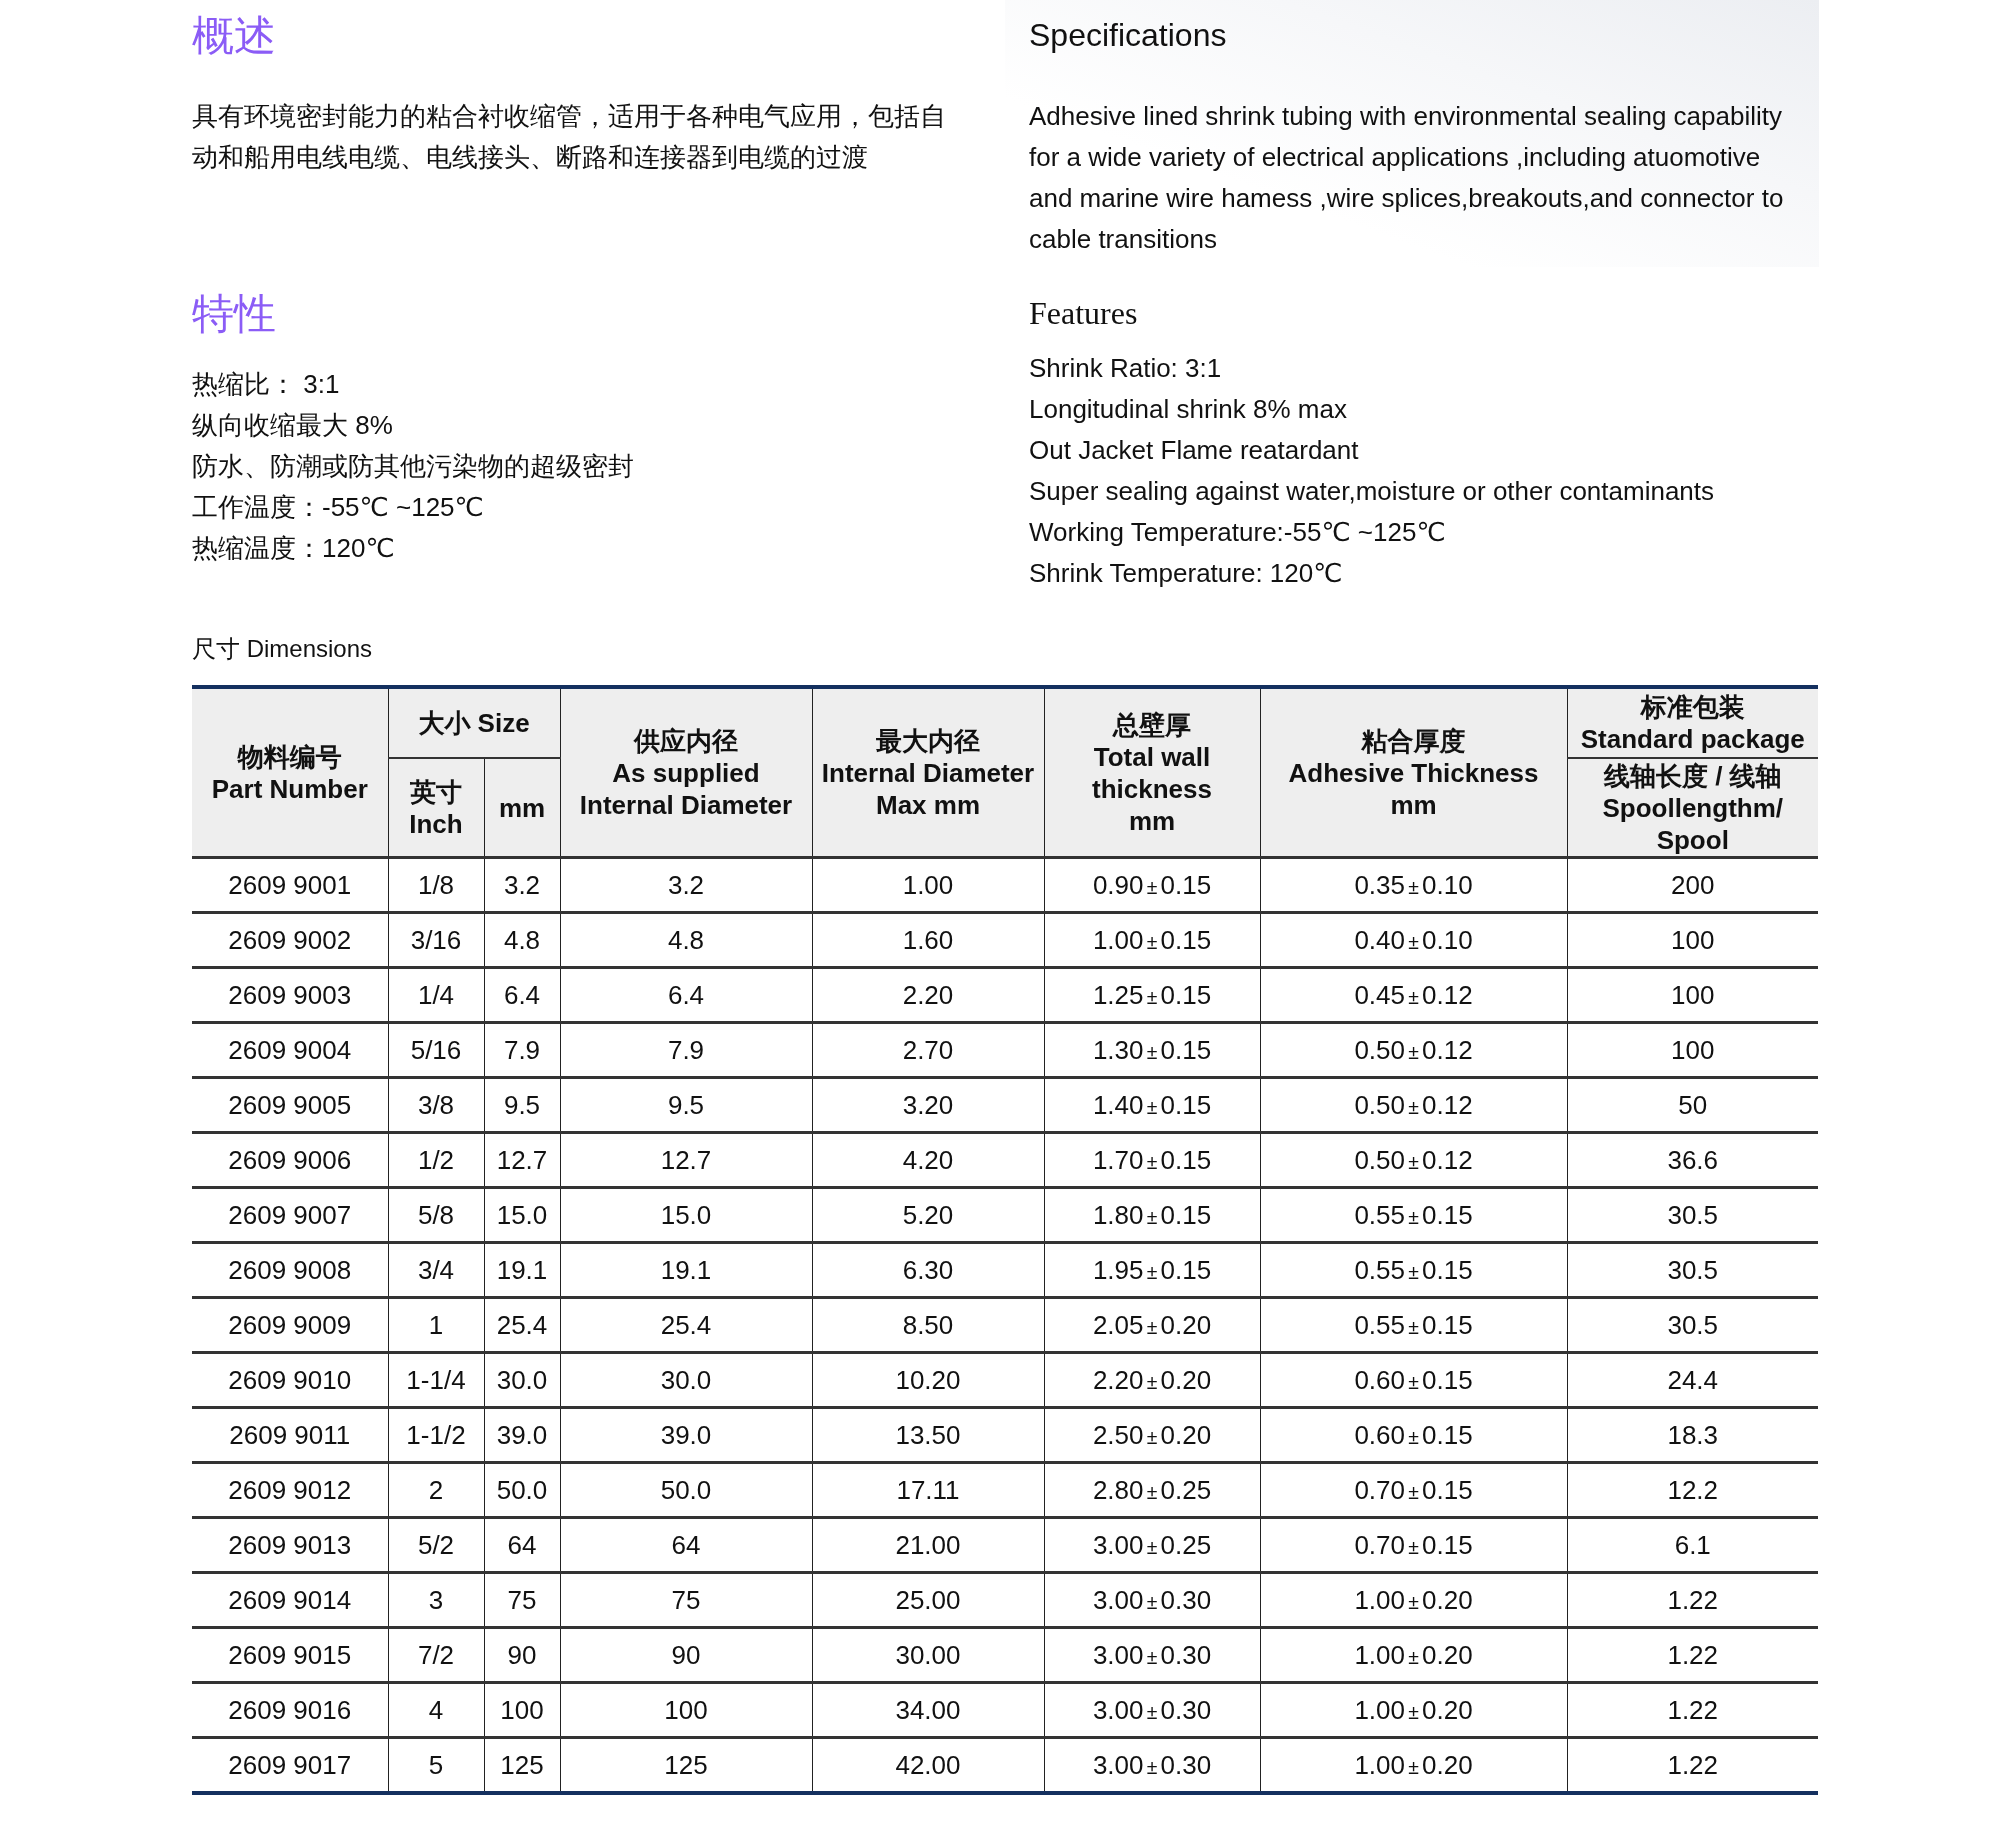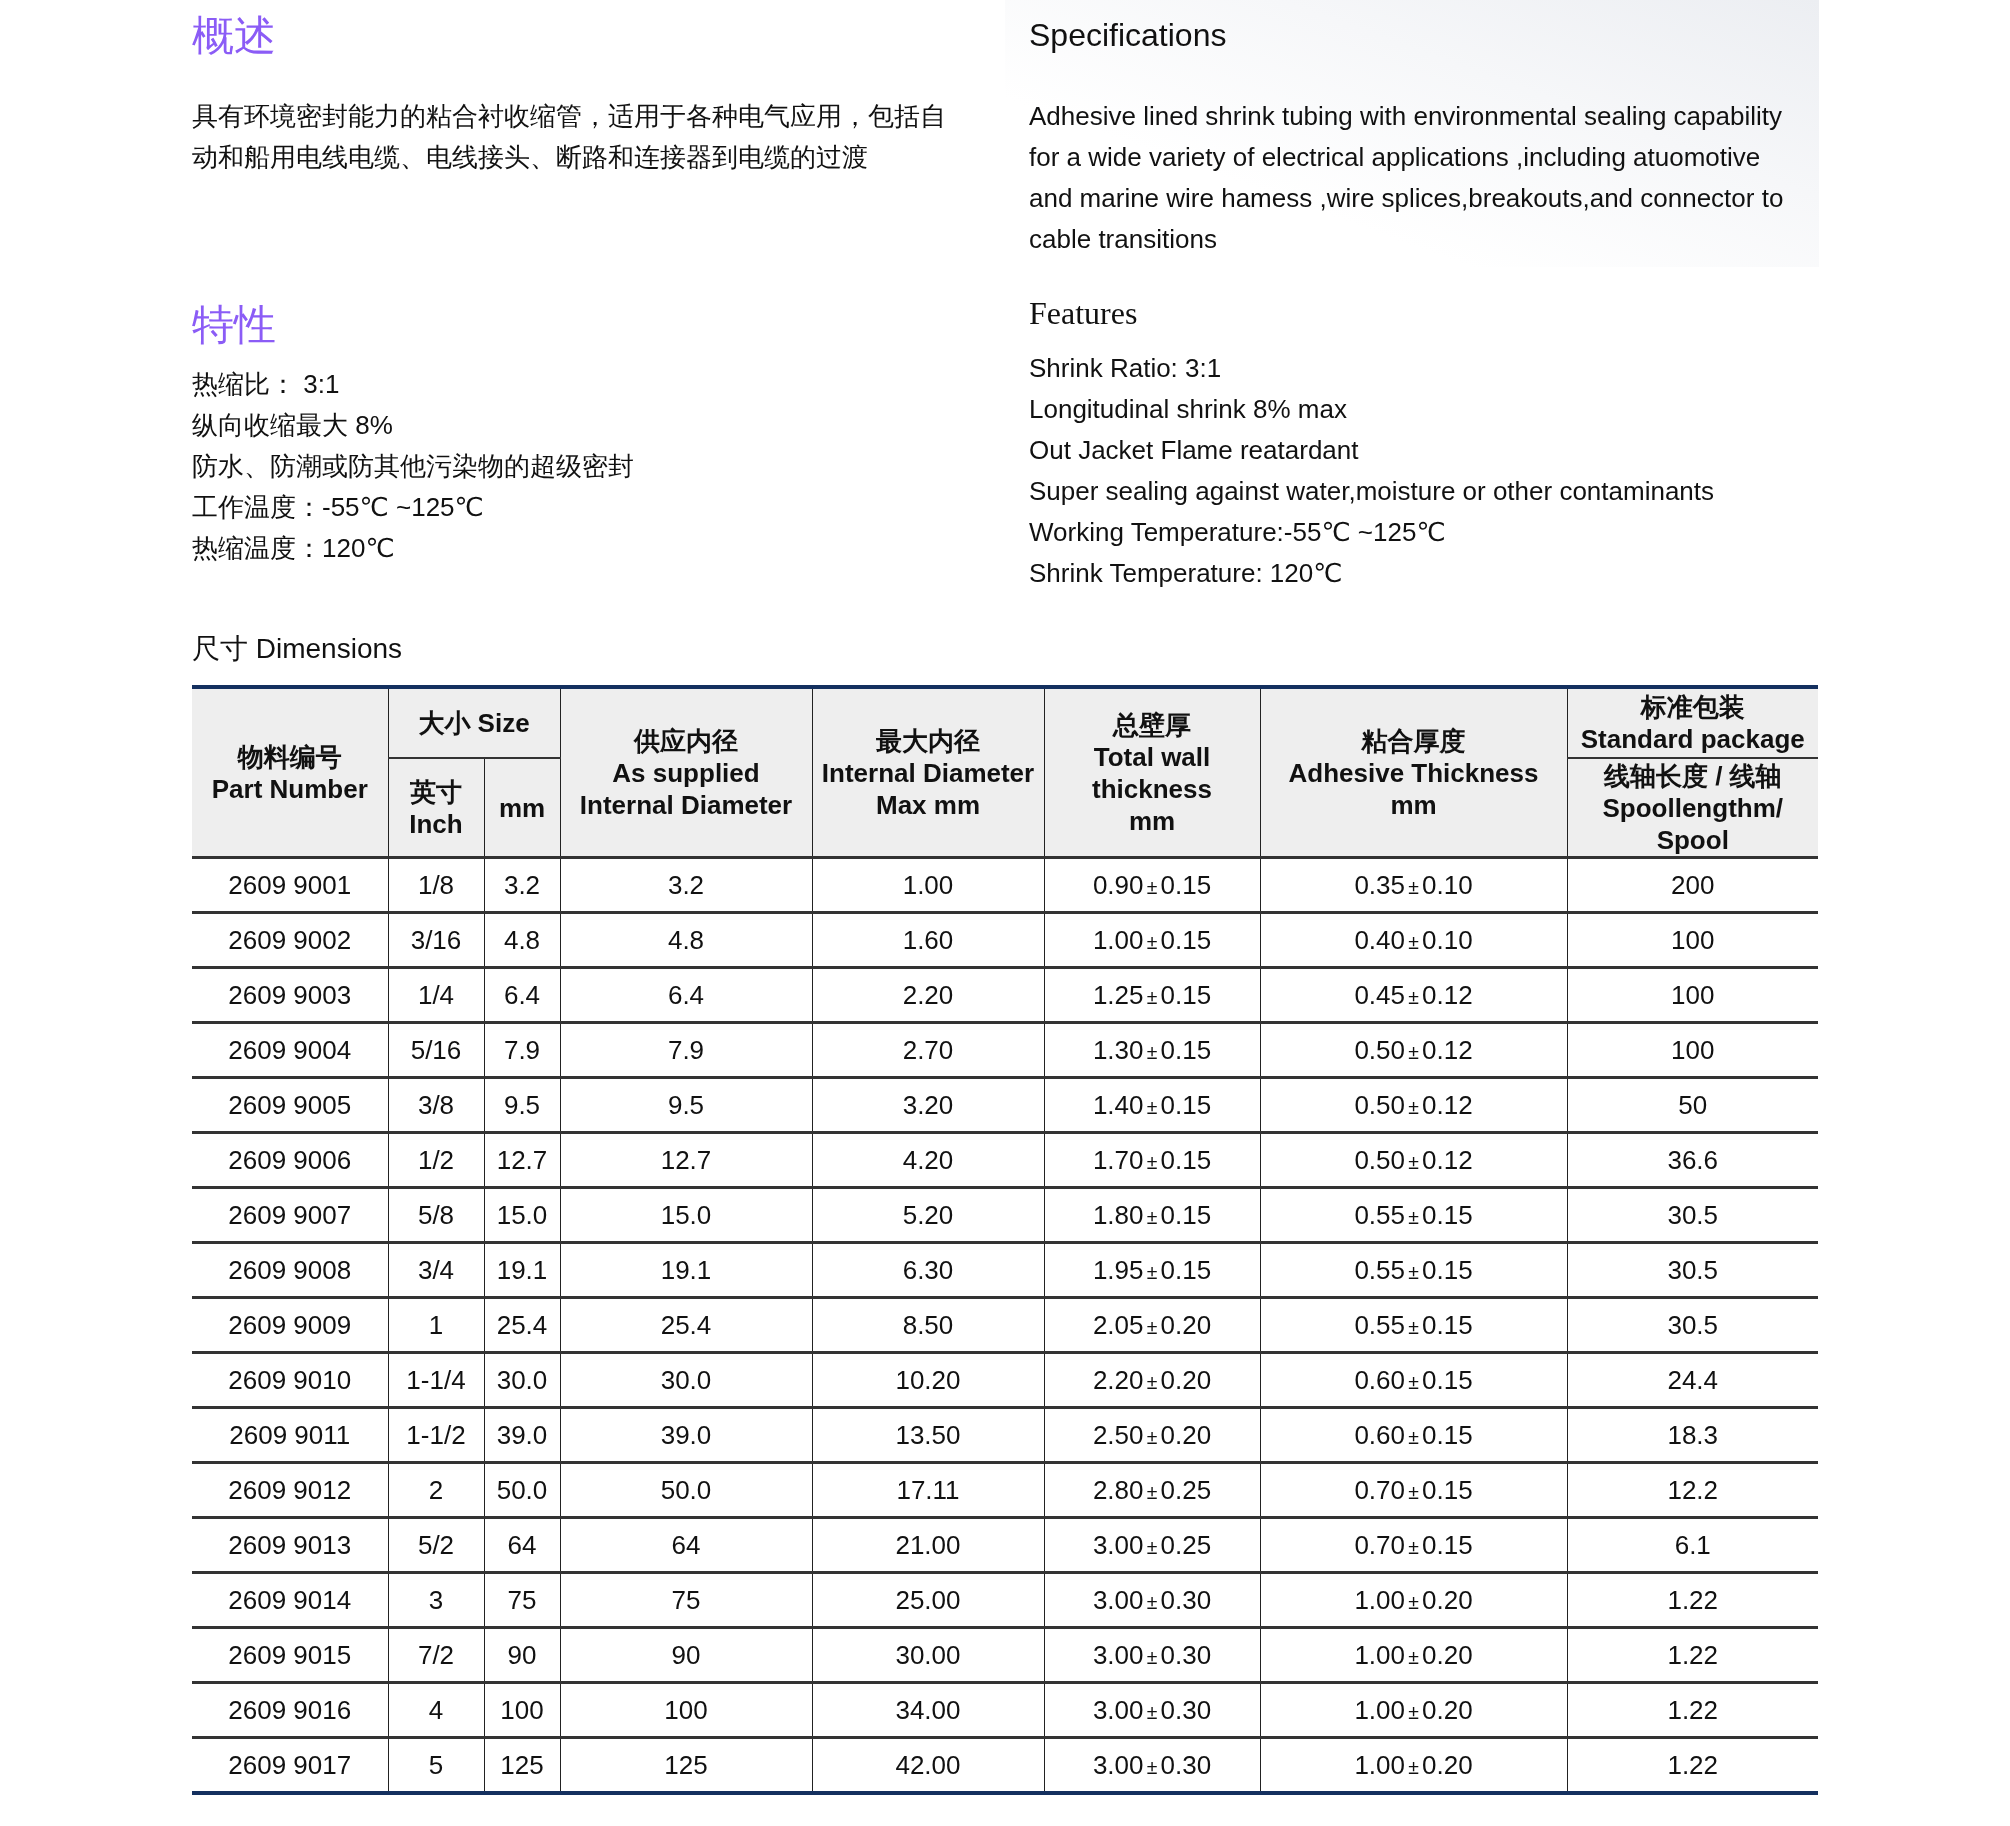--- a/index.html
+++ b/index.html
@@ -6,21 +6,21 @@
   body { width: 2010px; height: 1827px; position: relative; overflow: hidden;
          font-family: "Liberation Sans", "DejaVu Sans", sans-serif; color: #111; }
   .bg-grad { position: absolute; left: 1005px; top: 0; width: 814px; height: 267px;
              background: linear-gradient(200deg, #eceef2 0%, #f6f7f9 35%, #ffffff 70%); }
   .abs { position: absolute; }
   .h-cn { font-size: 42px; line-height: 41px; color: #8b5cf6; }
   .h-en { font-size: 32px; line-height: 41px; color: #111; }
   .para { font-size: 26px; line-height: 41px; color: #111; white-space: nowrap; }
   .list { font-size: 26px; line-height: 41px; color: #111; }
   .list div { white-space: nowrap; }
-  .dim-label { font-size: 28px; line-height: 32px; }
+  .dim-label { font-size: 24px; line-height: 32px; }
 
   table.spec { position: absolute; left: 192px; top: 685px; width: 1626px;
                border-collapse: collapse; table-layout: fixed;
                border-top: 4px solid #14305f; border-bottom: 4px solid #14305f; }
   table.spec th { background: #eeeeee; font-weight: bold; font-size: 26px; line-height: 32px;
                   text-align: center; vertical-align: middle; color: #111;
                   border-left: 1.6px solid #222; border-right: 1.6px solid #222; padding: 0; }
   table.spec th.first, table.spec td.first { border-left: none; }
   table.spec th.last, table.spec td.last { border-right: none; }
   table.spec tr.h1 th { height: 68px; }
@@ -45,21 +45,21 @@
 </div>
 
 <div class="abs h-en" style="left:1029px; top:14.6px;">Specifications</div>
 <div class="abs para" style="left:1029px; top:96px;">
   <div>Adhesive lined shrink tubing with environmental sealing capability</div>
   <div>for a wide variety of electrical applications ,including atuomotive</div>
   <div>and marine wire hamess ,wire splices,breakouts,and connector to</div>
   <div>cable transitions</div>
 </div>
 
-<div class="abs h-cn" style="left:192px; top:304px;">特性</div>
+<div class="abs h-cn" style="left:192px; top:293px;">特性</div>
 <div class="abs list" style="left:192px; top:348px;margin-top:16px;">
   <div>热缩比：  3:1</div>
   <div>纵向收缩最大 8%</div>
   <div>防水、防潮或防其他污染物的超级密封</div>
   <div>工作温度：-55℃ ~125℃</div>
   <div>热缩温度：120℃</div>
 </div>
 
 <div class="abs h-en" style="left:1029px; top:293px;font-family:Liberation Serif, serif;">Features</div>
 <div class="abs list" style="left:1029px; top:348px;">

